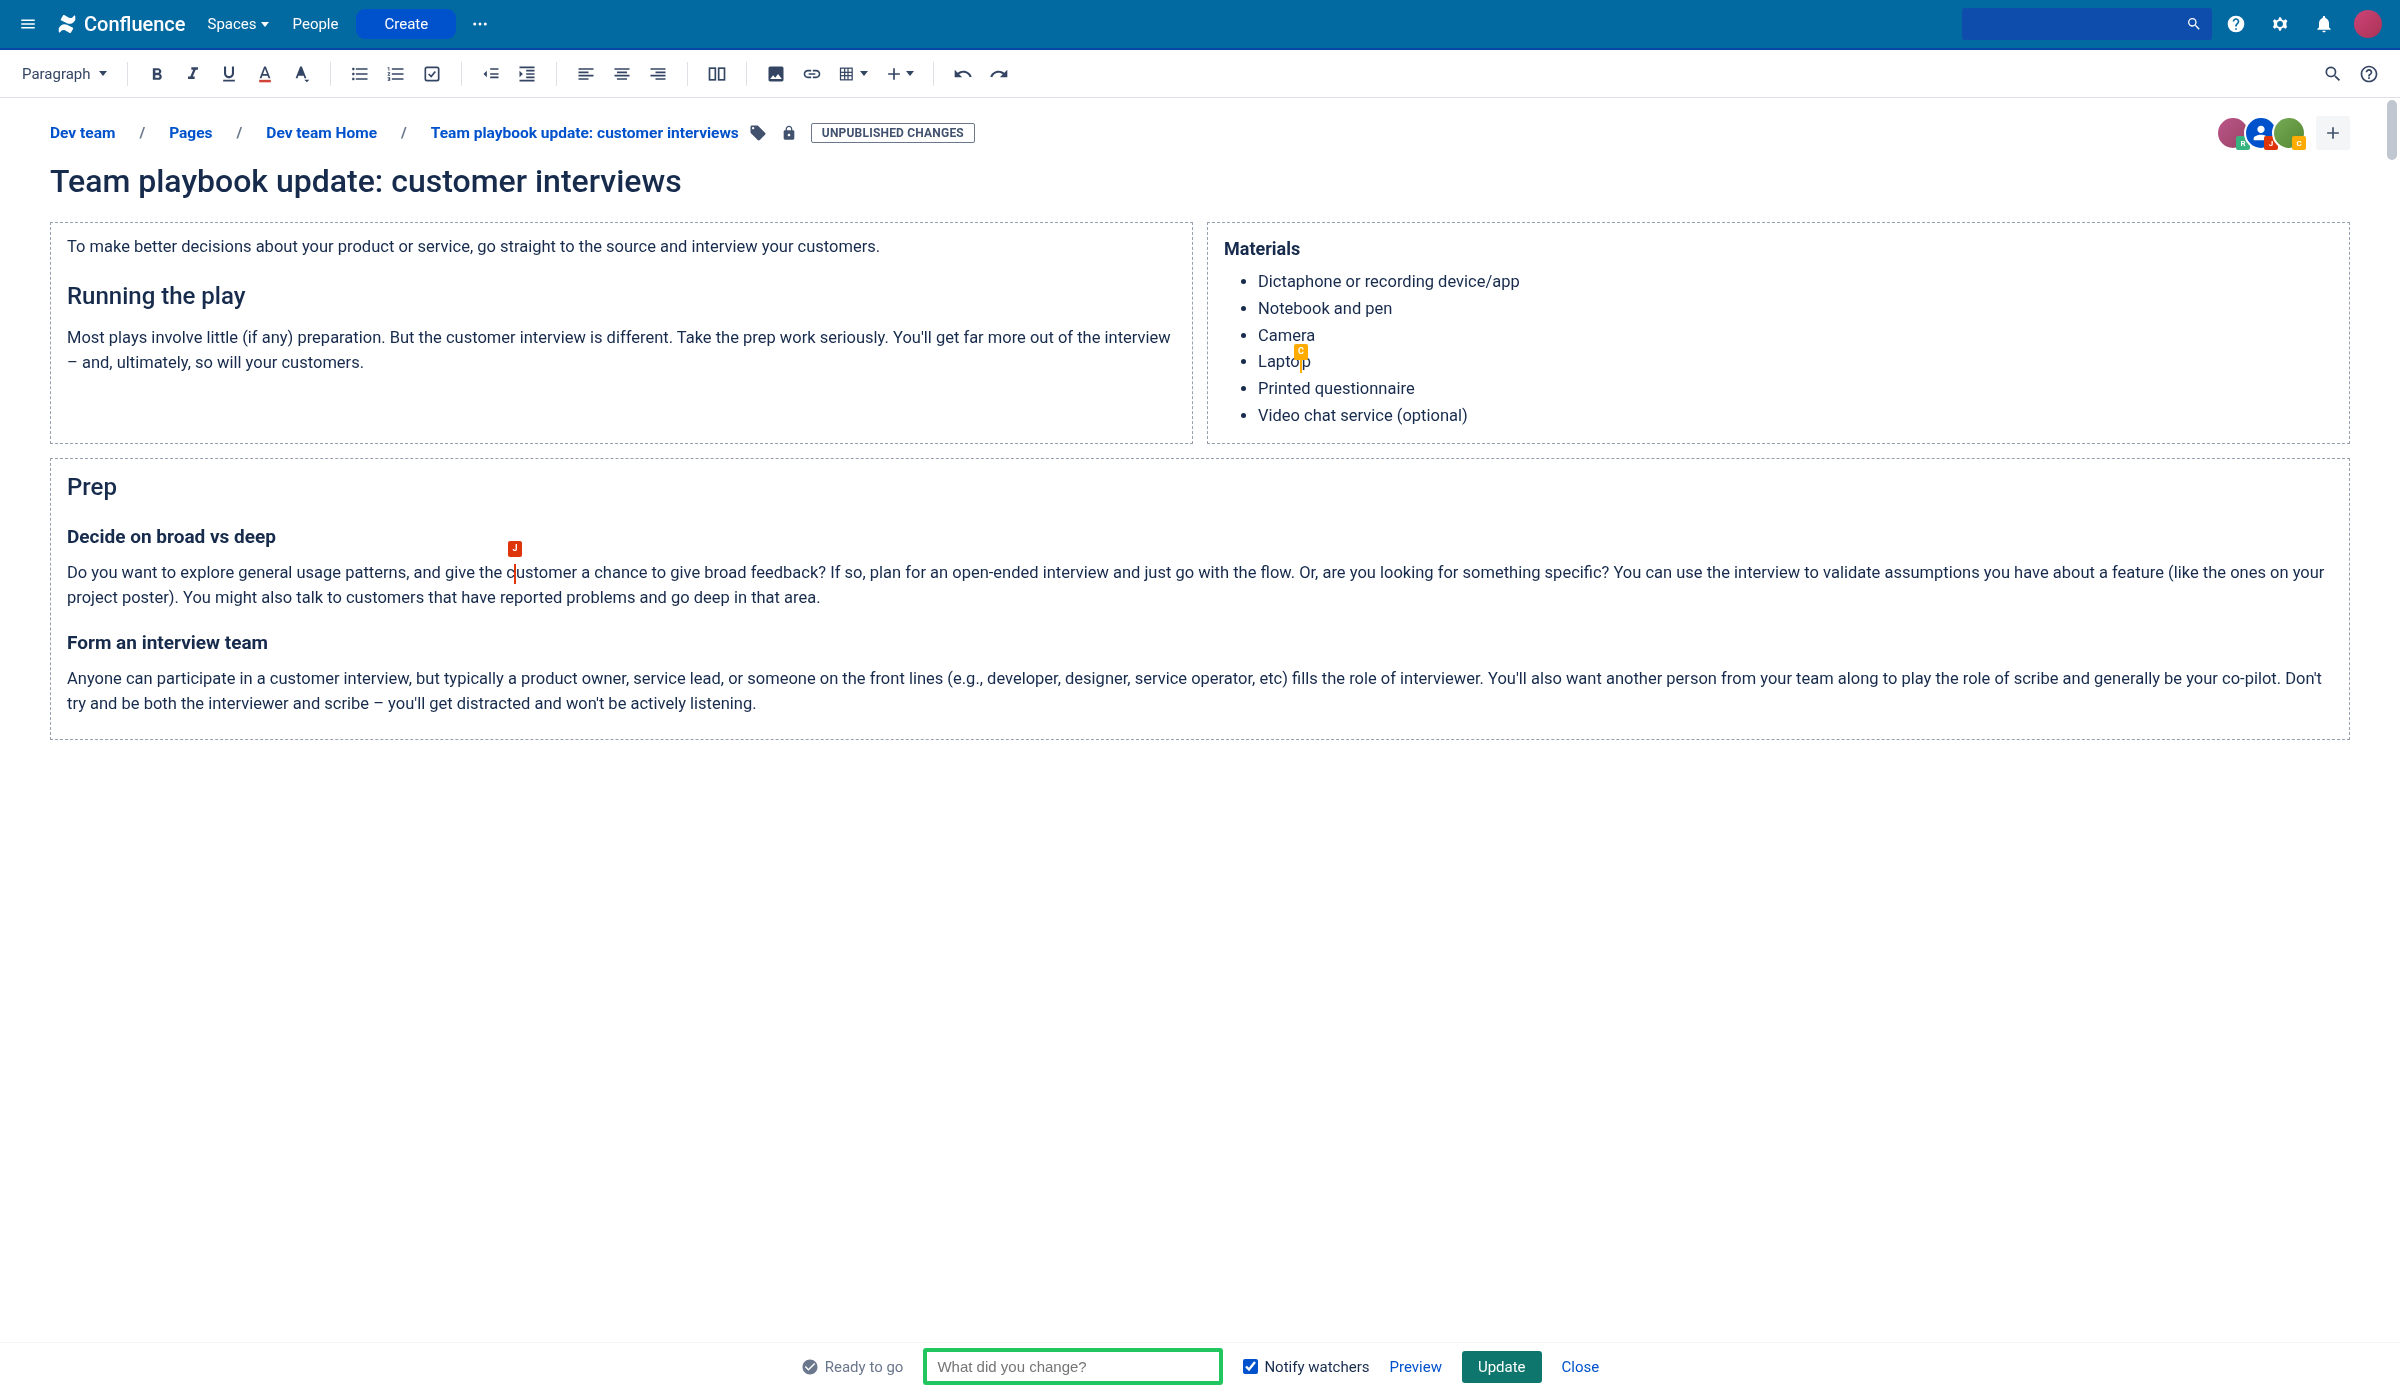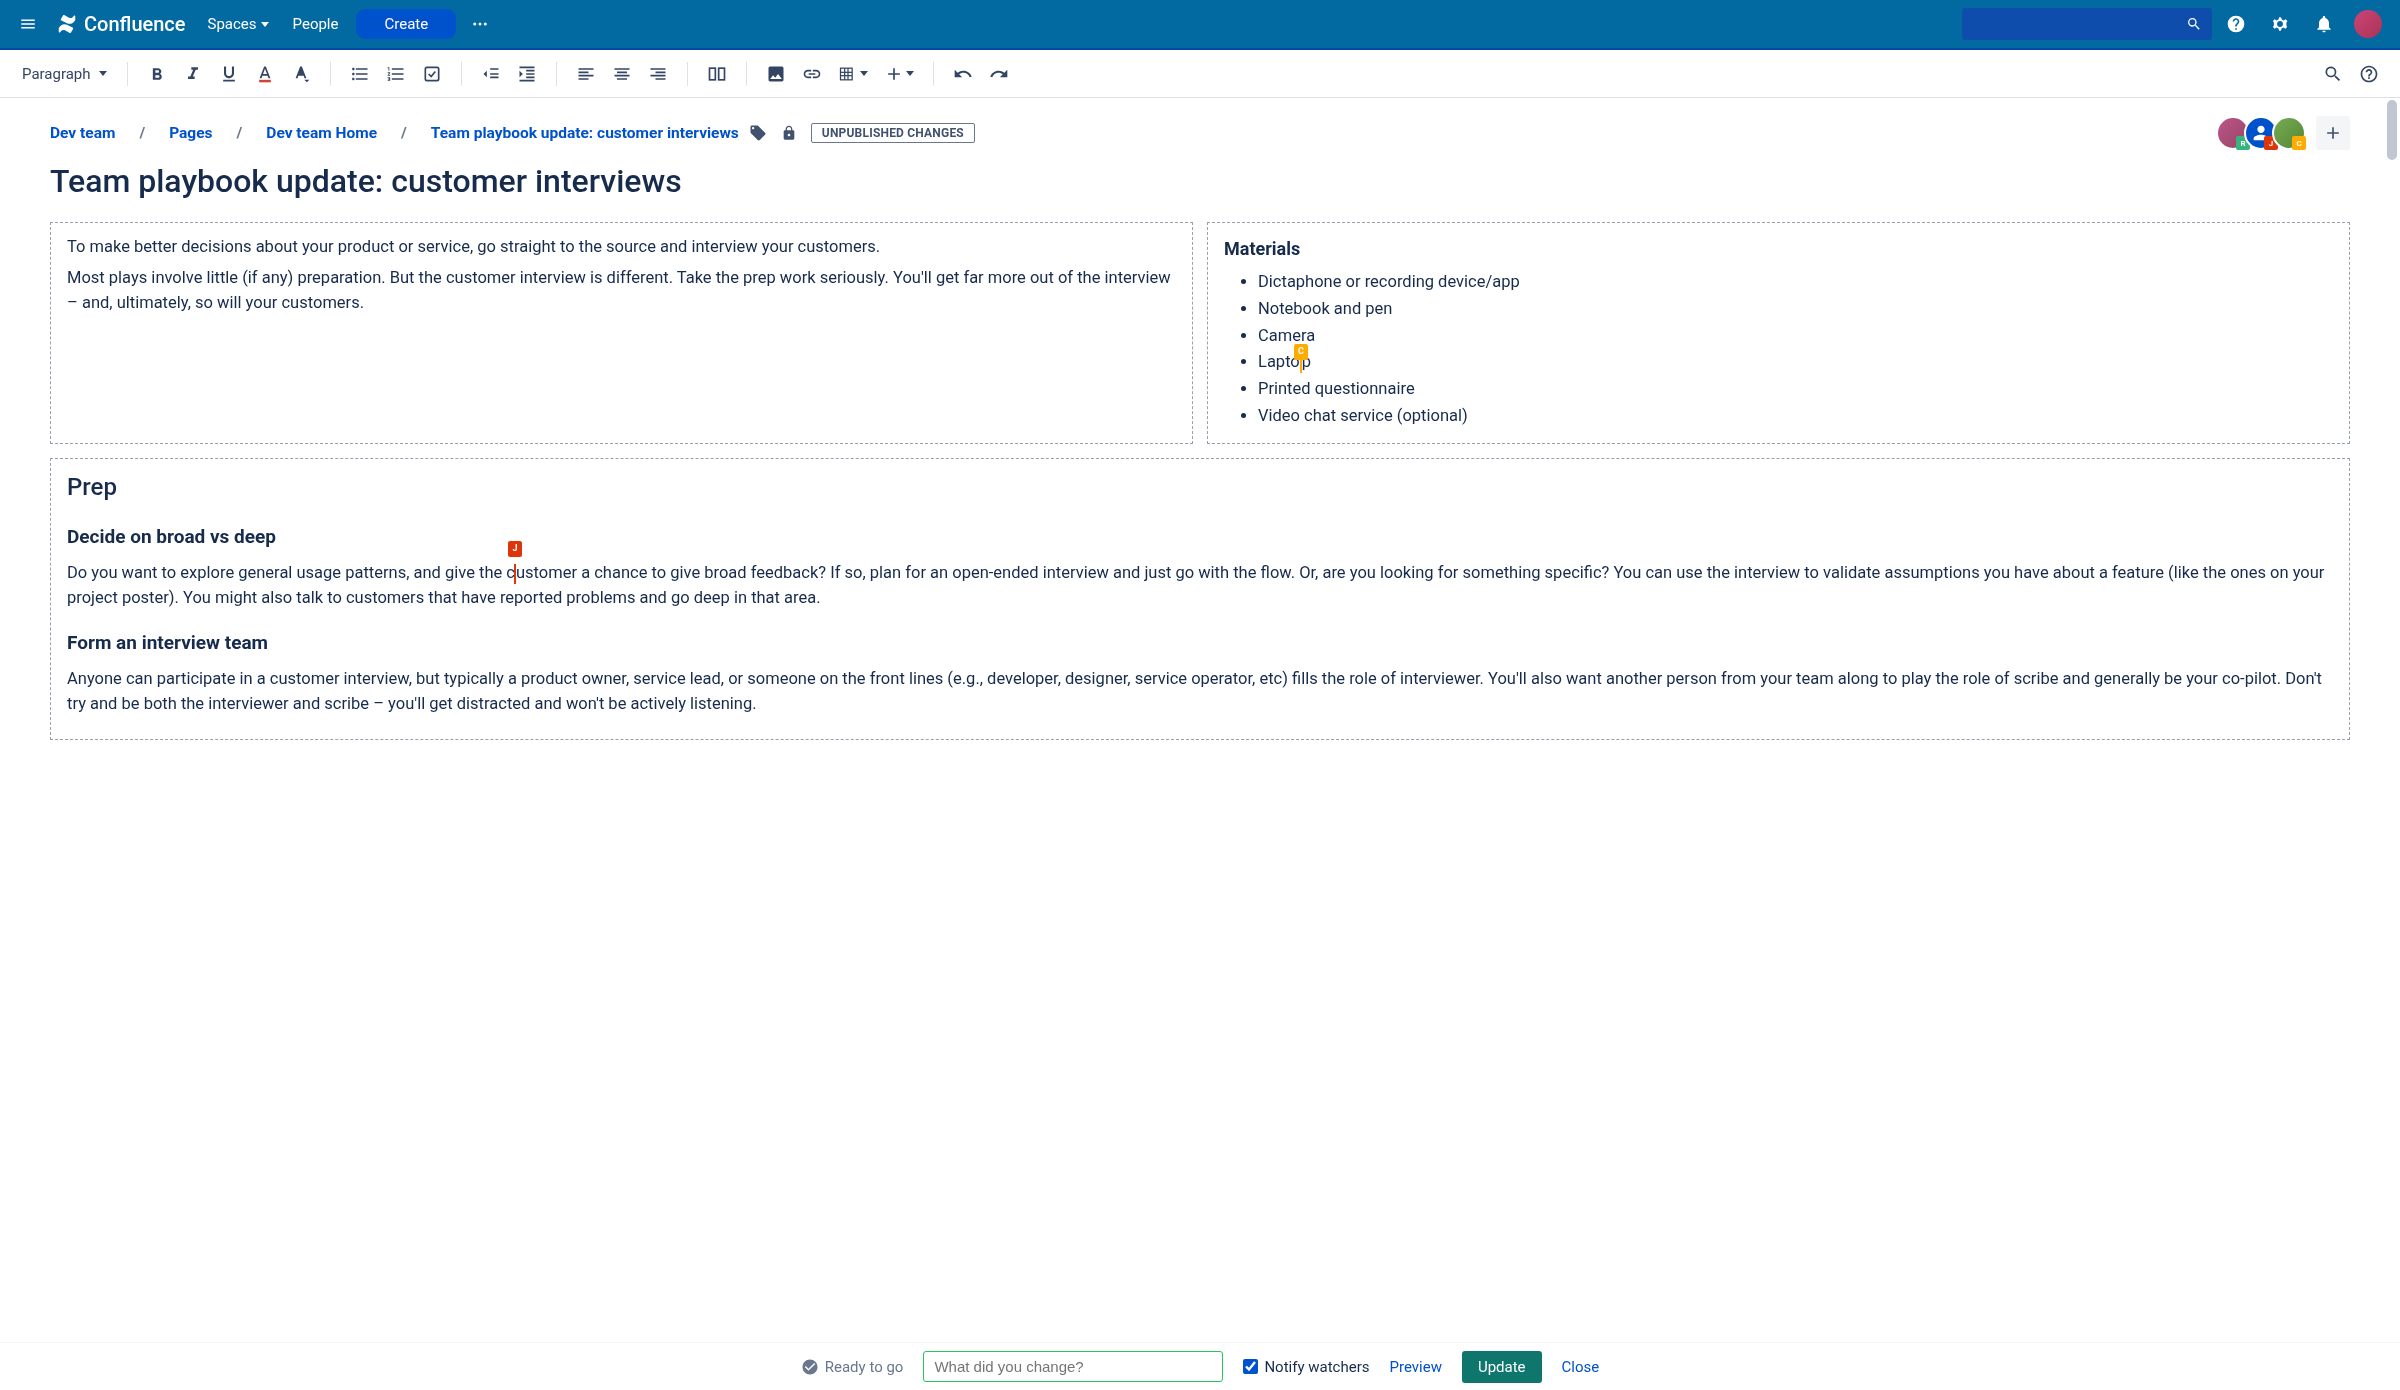--- a/index.html
+++ b/index.html
@@ -45,21 +45,21 @@
 .panel ul { padding-left:34px; margin-top:8px; }
 .panel ul li { margin:2px 0; }
 .panel p { margin-bottom:6px; }
 .full-panel { border:1px dashed #97a0af; padding:10px 16px 16px; font-size:16.5px; line-height:1.5; }
 .full-panel h2 { font-size:24px; font-weight:500; margin-bottom:14px; }
 .full-panel h3 { font-size:19px; font-weight:700; margin:18px 0 10px; }
 .full-panel p { margin-bottom:6px; position:relative; }
 .collab-cursor { position:absolute; top:-20px; width:14px; height:16px; font-size:9px; color:#fff; font-weight:700; display:flex; align-items:center; justify-content:center; border-radius:2px; }
 .footer { position:fixed; bottom:0; left:0; right:0; height:48px; background:#fff; display:flex; align-items:center; justify-content:center; gap:20px; padding:0 24px; border-top:1px solid #f4f5f7; }
 .footer-status { display:flex; align-items:center; gap:6px; color:#6b778c; font-size:15px; }
-.footer-input { border:1px solid #22c55e; border-radius:3px; padding:6px 10px; width:300px; font-size:15px; }
+.footer-input { border:4px solid #22c55e; border-radius:3px; padding:6px 10px; width:300px; font-size:15px; }
 .footer-check { display:flex; align-items:center; gap:6px; font-size:15px; color:#172b4d; }
 .footer-check input { width:15px; height:15px; accent-color:#0052cc; }
 .footer-link { color:#0052cc; font-size:15px; cursor:pointer; }
 .update-btn { background:#0f766e; color:#fff; padding:7px 16px; border-radius:3px; font-size:15px; cursor:pointer; }
 .chev { display:inline-block; width:0; height:0; border-left:4px solid transparent; border-right:4px solid transparent; border-top:5px solid currentColor; }
 .scrollbar-fake { position:fixed; right:0; top:98px; width:16px; height:calc(100vh - 98px - 48px); }
 .scrollbar-thumb { width:10px; height:60px; background:#c1c7d0; border-radius:5px; margin:2px auto; }
 </style>
 </head>
 <body>
@@ -291,20 +291,21 @@
             <path d="M19 13h-6v6h-2v-6H5v-2h6V5h2v6h6v2z"></path>
           </svg>
         </div>
     </div>
   </div>
   <h1 class="page-title">Team playbook update: customer interviews</h1>
 
   <div class="section-grid">
     <div class="panel left">
       <p>To make better decisions about your product or service, go straight to the source and interview your customers.</p>
+      <h2>Running the play</h2>
       <p>Most plays involve little (if any) preparation. But the customer interview is different. Take the prep work seriously. You'll get far more out of the interview – and, ultimately, so will your customers.</p>
     </div>
     <div class="panel right">
       <h3>Materials</h3>
       <ul>
         <li>Dictaphone or recording device/app</li>
         <li>Notebook and pen</li>
         <li><span>Came</span><span style="position:relative;display:inline-block"><span class="collab-cursor" style="background:#ffab00;left:-7px;top:3px">C</span></span><span>ra</span></li>
         <li><span>Lapto</span><span style="border-right:2px solid #ffab00;height:1.2em;display:inline-block;vertical-align:middle"></span><span>p</span></li>
         <li>Printed questionnaire</li>

